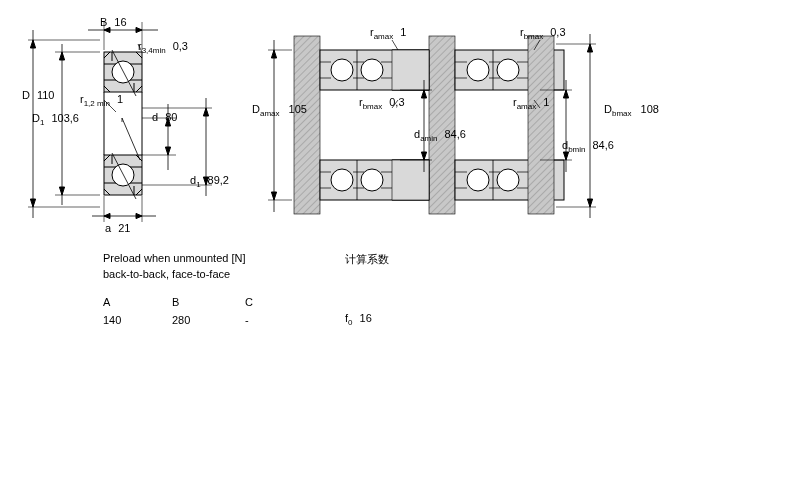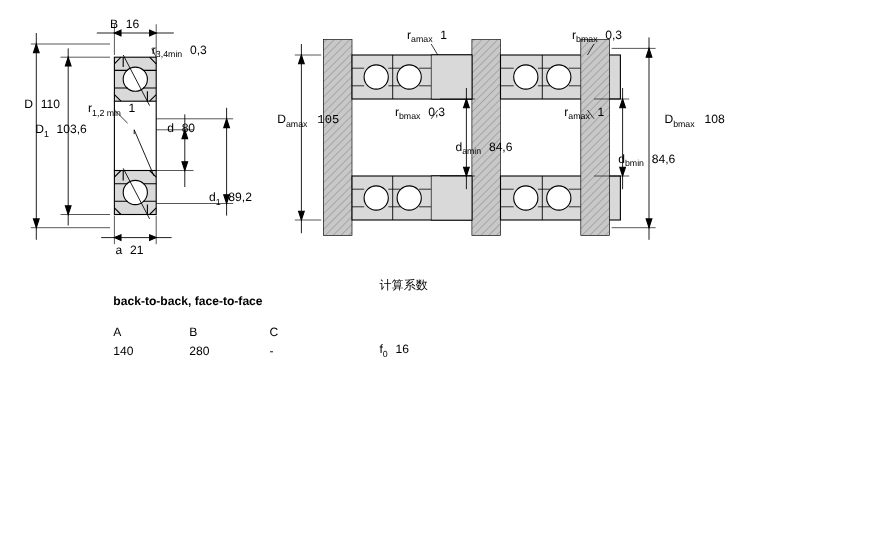--- a/index.html
+++ b/index.html
@@ -238,21 +238,21 @@
 
   <div class="lbl" style="left:370px; top:26px;">
     <span>r</span><span class="sub">amax</span><span class="val">1</span>
   </div>
 
   <div class="lbl" style="left:520px; top:26px;">
     <span>r</span><span class="sub">bmax</span><span class="val">0,3</span>
   </div>
 
   <div class="lbl" style="left:252px; top:103px;">
-    <span>D</span><span class="sub">amax</span><span class="val" style="padding-left:9px;font-family:Liberation Mono, monospace;">105</span>
+    <span>D</span><span class="sub">amax</span><span class="val" style="padding-left:9px;">105</span>
   </div>
 
   <div class="lbl" style="left:359px; top:96px;">
     <span>r</span><span class="sub">bmax</span><span class="val">0,3</span>
   </div>
 
   <div class="lbl" style="left:513px; top:96px;">
     <span>r</span><span class="sub">amax</span><span class="val">1</span>
   </div>
 
@@ -261,21 +261,22 @@
   </div>
 
   <div class="lbl" style="left:414px; top:128px;">
     <span>d</span><span class="sub">amin</span><span class="val">84,6</span>
   </div>
 
   <div class="lbl" style="left:562px; top:139px;">
     <span>d</span><span class="sub">bmin</span><span class="val">84,6</span>
   </div>
 
-  <div class="caption" style="left:103px; top:268px;font-weight:bold;">back-to-back, face-to-face</div>
+  <div class="caption" style="left:103px; top:252px;">Preload when unmounted [N]</div>
+  <div class="caption" style="left:103px; top:268px;">back-to-back, face-to-face</div>
 
   <div class="caption" style="left:103px; top:296px;">A</div>
   <div class="caption" style="left:172px; top:296px;">B</div>
   <div class="caption" style="left:245px; top:296px;">C</div>
 
   <div class="caption" style="left:103px; top:314px;">140</div>
   <div class="caption" style="left:172px; top:314px;">280</div>
   <div class="caption" style="left:245px; top:314px;">-</div>
 
   <div class="caption" style="left:345px; top:252px;">计算系数</div>

